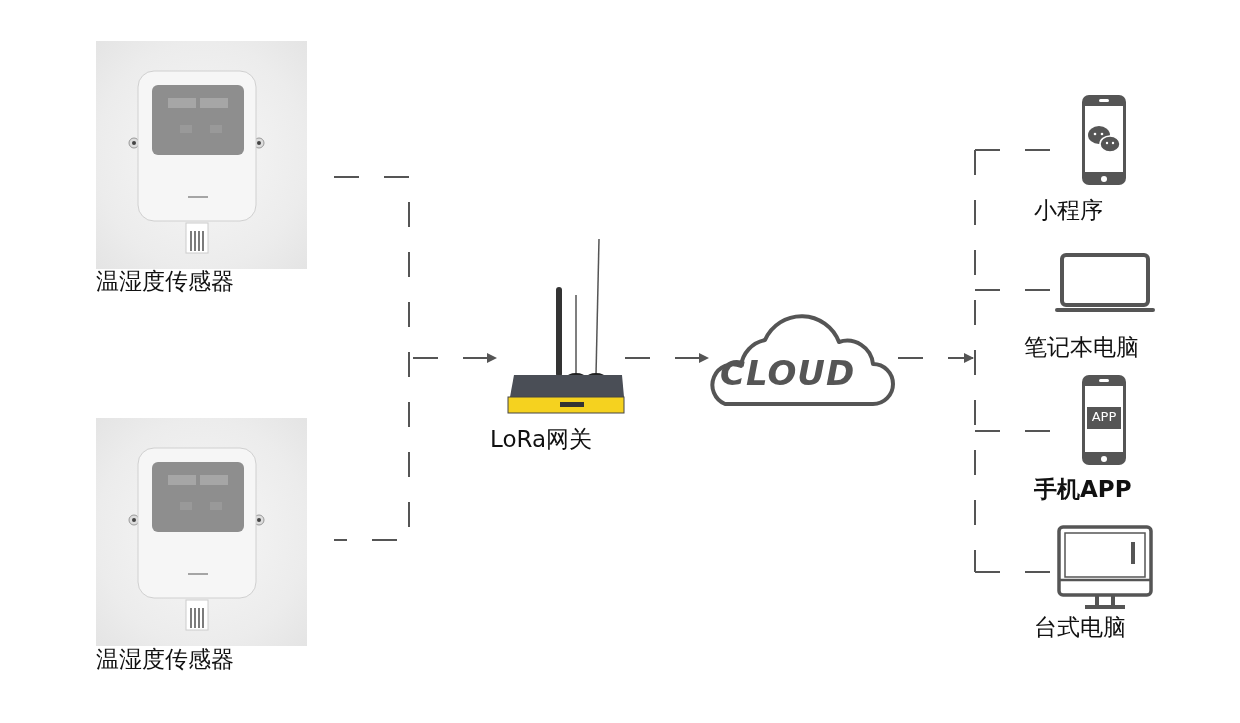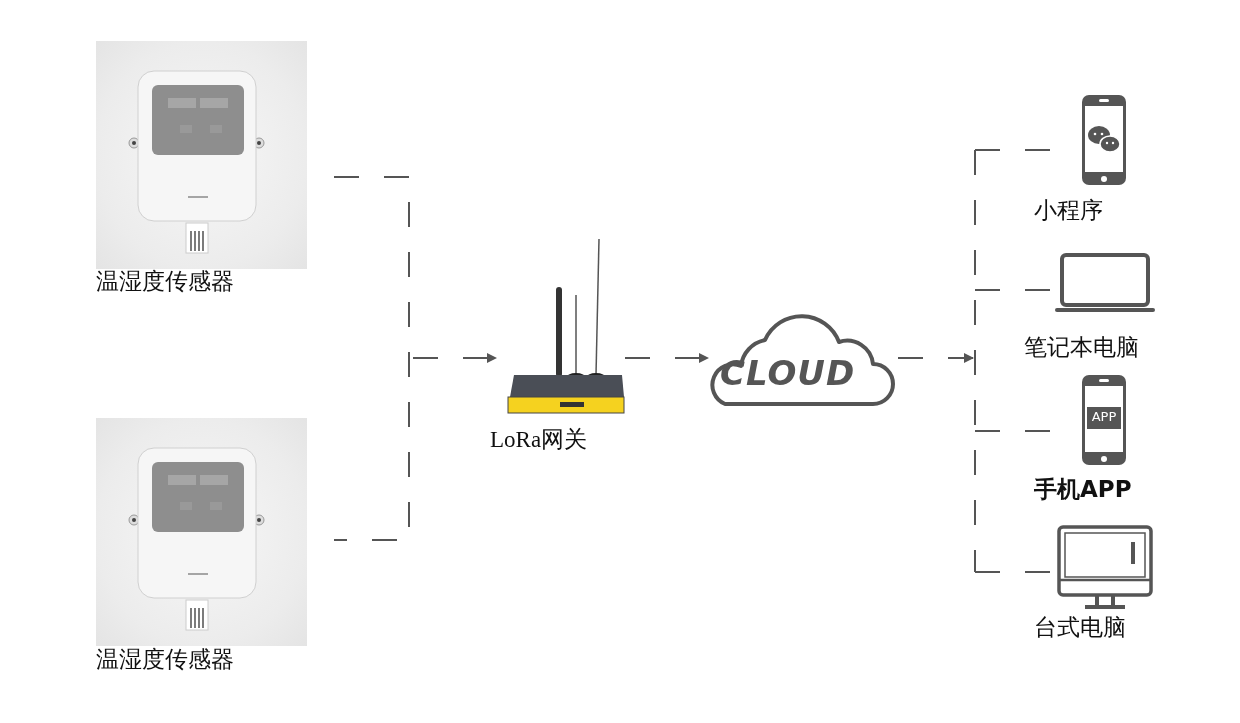--- a/index.html
+++ b/index.html
@@ -81,21 +81,21 @@
 <svg style="left:500px;top:235px;" width="130" height="180" viewBox="0 0 130 180">
   <rect x="56" y="52" width="6" height="90" rx="3" fill="#333"></rect>
   <line x1="76" y1="60" x2="76" y2="140" stroke="#555" stroke-width="1.5"></line>
   <line x1="99" y1="4" x2="96" y2="140" stroke="#555" stroke-width="1.5"></line>
   <ellipse cx="76" cy="143" rx="10" ry="5" fill="#222"></ellipse>
   <ellipse cx="96" cy="143" rx="10" ry="5" fill="#222"></ellipse>
   <path d="M14,140 L122,140 L124,162 L10,162 z" fill="#4a4e56"></path>
   <rect x="8" y="162" width="116" height="16" fill="#f5d21f" stroke="#444"></rect>
   <rect x="60" y="167" width="24" height="5" fill="#333"></rect>
 </svg>
-<div class="label" style="left:490px;top:424px;width:150px;font-family:Liberation Serif, serif;">LoRa网关</div>
+<div class="label" style="left:490px;top:424px;width:150px;">LoRa网关</div>
 
 <svg style="left:705px;top:300px;" width="190" height="110" viewBox="0 0 190 110">
   <path d="M20,104 H168 A20,20 0 0 0 168,64 A26,26 0 0 0 134,42 A40,40 0 0 0 60,40 A30,30 0 0 0 36,66 A20,20 0 0 0 20,104 z" fill="#fff" stroke="#555" stroke-width="4" stroke-linejoin="round"></path>
 </svg>
 <div class="label" style="left:720px;top:353px;width:160px;font-weight:bold;font-size:34px;color:#555;letter-spacing:1px;font-style:italic;">CLOUD</div>
 
 <svg style="left:1081px;top:94px;" width="46" height="92" viewBox="0 0 46 92">
   <rect x="1" y="1" width="44" height="90" rx="7" fill="#555"></rect>
   <rect x="4" y="12" width="38" height="66" fill="#fff"></rect>
   <rect x="18" y="5" width="10" height="3" rx="1.5" fill="#fff"></rect>

